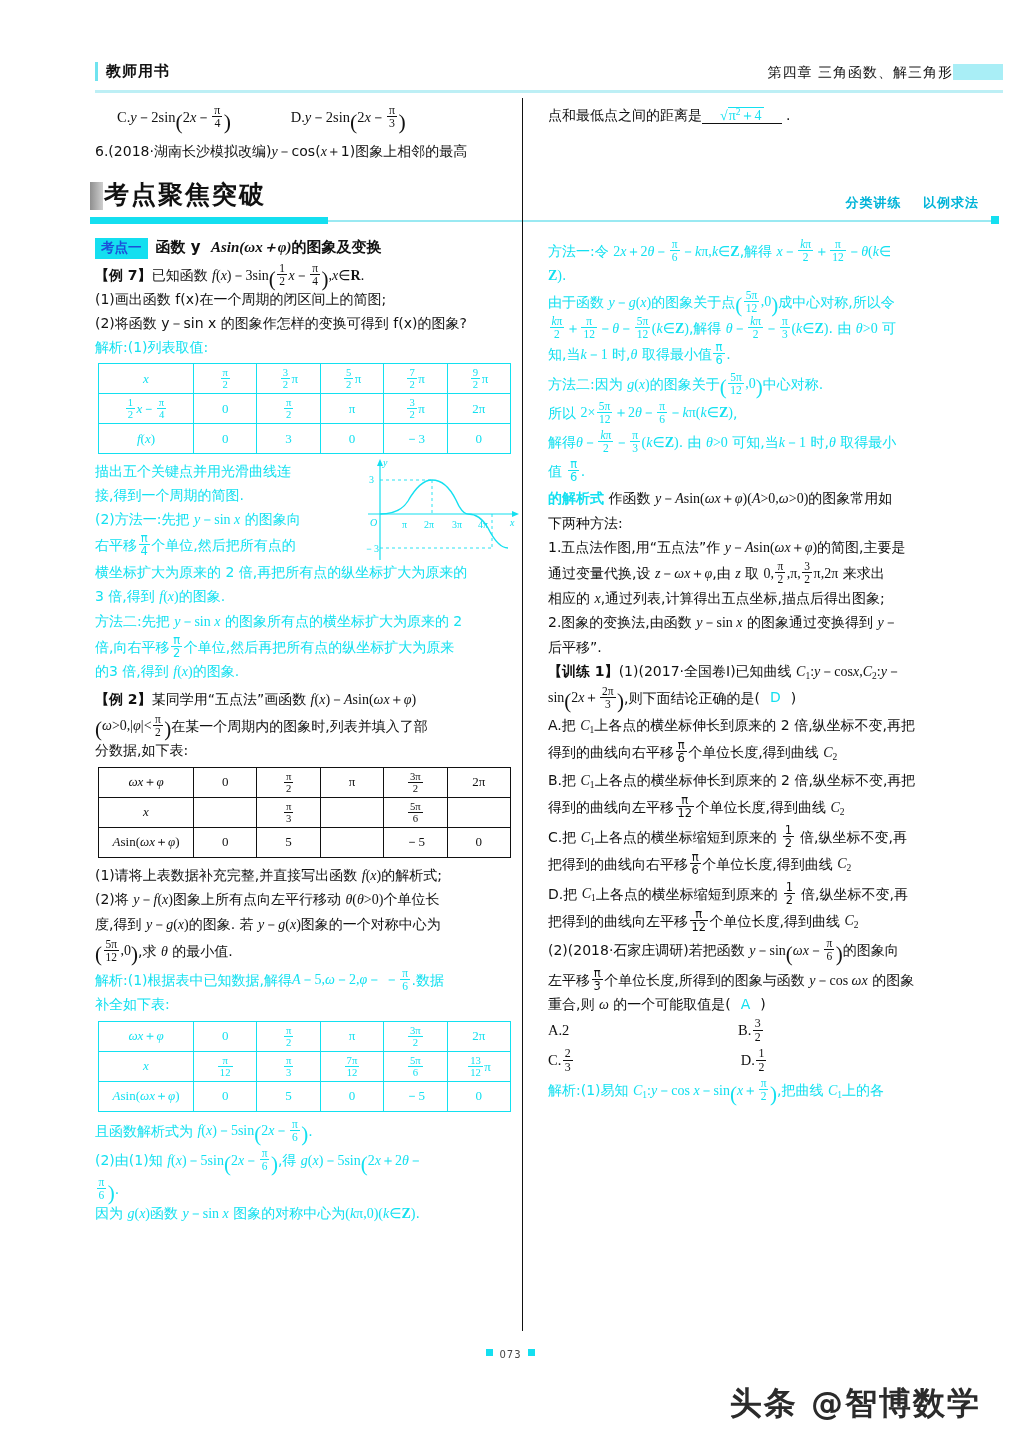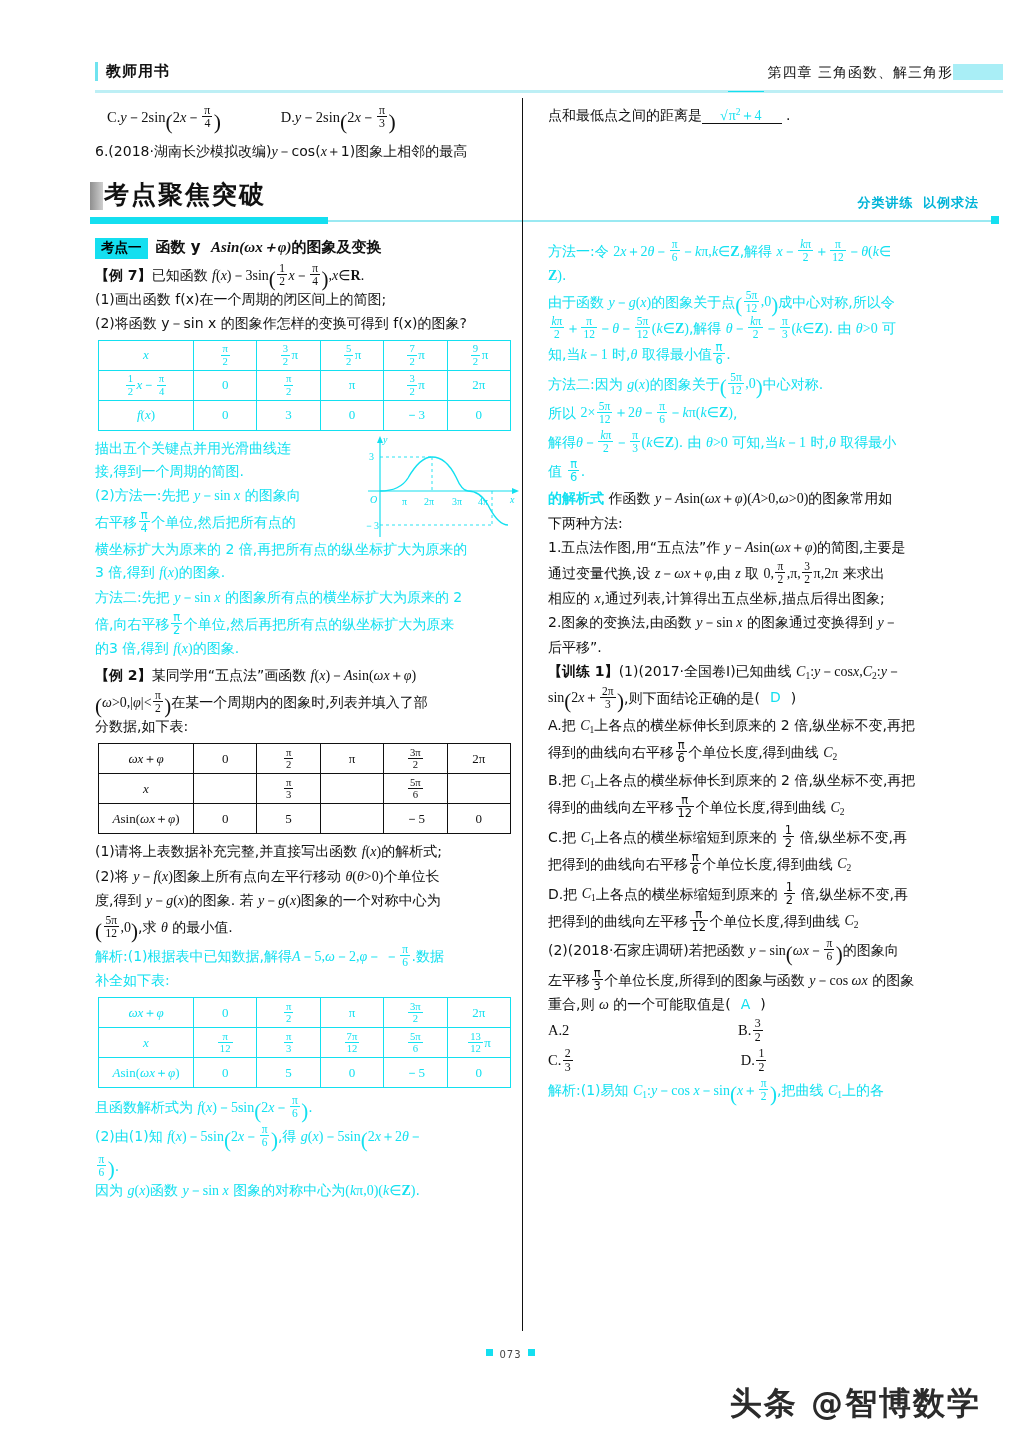--- a/index.html
+++ b/index.html
@@ -45,21 +45,21 @@
   .banner .btitle {
     position:absolute; left:14px; top:-2px;
     font-family:"DejaVu Sans", sans-serif;
     font-weight:bold; font-size:25px; letter-spacing:2px; color:#111;
   }
   .banner .btag {
     position:absolute; right:20px; top:14px;
     font-family:"DejaVu Sans", sans-serif;
     font-weight:bold; font-size:13px; color:#00b4d8; letter-spacing:1px;
   }
-  .banner .btag span { margin-left:4px;text-align:right; }
+  .banner .btag span { margin-left:16px;text-align:right; }
   .banner .bunder {
     position:absolute; left:0; top:37px; width:238px; height:7px; background:#14dff0;
   }
   .banner .bunder2 {
     position:absolute; left:238px; right:8px; top:40px; height:2px; background:#9ae9f2;
   }
   .banner .bdot {
     position:absolute; right:0px; top:36px; width:8px; height:8px; background:#14dff0;
   }
 
@@ -78,26 +78,26 @@
   .mr  { font-family:"Liberation Serif", serif; }
   .mb  { font-family:"Liberation Serif", serif; font-weight:bold; }
   .sub { font-size:0.68em; vertical-align:-0.3em; }
   .sup { font-size:0.68em; vertical-align:0.55em; }
 
   
   .frac { display:inline-block; vertical-align:-0.48em; text-align:center; line-height:1.05; font-size:0.82em; margin:0 1.5px; }
   .frac .num { display:block; padding:0 2px; }
   .frac .den { display:block; border-top:1px solid currentColor; padding:0 2px; }
   .bigparen { font-size:1.5em; vertical-align:-0.3em; line-height:0; }
-  .sqrt { border-top:1px solid currentColor; padding:16px 2px 0 1px; }
+  .sqrt { border-top:1px solid currentColor; padding:0 2px 0 1px; }
 
   
   .kaodian { display:flex; align-items:baseline; gap:8px; margin-bottom:3px; }
   .kaodian .tag {
-    background:#14dff0; color:#000000;
+    background:#14dff0; color:#1d4ed8;
     font-family:"DejaVu Sans", sans-serif; font-weight:bold;
     font-size:13.5px; padding:1px 6px 2px 6px; white-space:nowrap;
   }
   .kaodian .ktitle {
     font-family:"DejaVu Sans", sans-serif; font-weight:bold; font-size:15px;
   }
 
   
   table.tbl { border-collapse:collapse; width:413px; margin:5px 0 6px 3px; table-layout:fixed; }
   table.tbl td { border:1px solid #111; text-align:center; height:30px; font-size:13px; padding:1px 0; }
@@ -132,21 +132,21 @@
 <div class="page">
 
   <div class="runhead">
     <div class="rh-left">教师用书</div>
     <div class="rh-right">第四章   三角函数、解三角形</div>
     <div class="rh-tab"></div>
     <div class="rh-rule"></div>
   </div>
 
   <div style="position:absolute;left:95px;top:104px;width:420px;">
-    <div class="line blk" style="margin-left:12px;">
+    <div class="line blk" style="margin-left:22px;">
       <span class="mr">C.<span class="mi">y</span>－2sin<span class="bigparen">(</span>2<span class="mi">x</span>－<span class="frac"><span class="num">π</span><span class="den">4</span></span><span class="bigparen">)</span></span>
       <span class="mr" style="margin-left:56px;">D.<span class="mi">y</span>－2sin<span class="bigparen">(</span>2<span class="mi">x</span>－<span class="frac"><span class="num">π</span><span class="den">3</span></span><span class="bigparen">)</span></span>
     </div>
     <div class="line cn blk" style="margin-top:10px;">6.(2018·湖南长沙模拟改编)<span class="mi">y</span>－cos(<span class="mi">x</span>＋1)图象上相邻的最高</div>
   </div>
 
   <div style="position:absolute;left:548px;top:104px;width:420px;">
     <div class="line cn blk">点和最低点之间的距离是<u style="text-decoration:none;border-bottom:1px solid #111;padding:0 18px;"><span class="cy mr">√<span class="sqrt">π<span class="sup">2</span>＋4</span></span></u> .</div>
   </div>
 
@@ -172,20 +172,21 @@
         <span>函数 y</span>
         &nbsp;<span class="mb mi">Asin(ωx＋φ)</span><span>的图象及变换</span>
       </span>
     </div>
 
     <div class="line cn blk">
       <b>【例 7】</b>已知函数 <span class="mr"><span class="mi">f</span>(<span class="mi">x</span>)－3sin<span class="bigparen">(</span><span class="frac"><span class="num">1</span><span class="den">2</span></span><span class="mi">x</span>－<span class="frac"><span class="num">π</span><span class="den">4</span></span><span class="bigparen">)</span>,<span class="mi">x</span>∈<b>R</b>.</span>
     </div>
     <div class="line cn blk">(1)画出函数 f(x)在一个周期的闭区间上的简图;</div>
     <div class="line cn blk">(2)将函数 y－sin x 的图象作怎样的变换可得到 f(x)的图象?</div>
+    <div class="line cn cy">解析:(1)列表取值:</div>
 
     <table class="tbl cyan">
       <tbody>
           <tr>
         <td class="lbl"><span class="mi">x</span></td>
         <td><span class="frac"><span class="num">π</span><span class="den">2</span></span></td>
         <td><span class="frac"><span class="num">3</span><span class="den">2</span></span>π</td>
         <td><span class="frac"><span class="num">5</span><span class="den">2</span></span>π</td>
         <td><span class="frac"><span class="num">7</span><span class="den">2</span></span>π</td>
         <td><span class="frac"><span class="num">9</span><span class="den">2</span></span>π</td>

